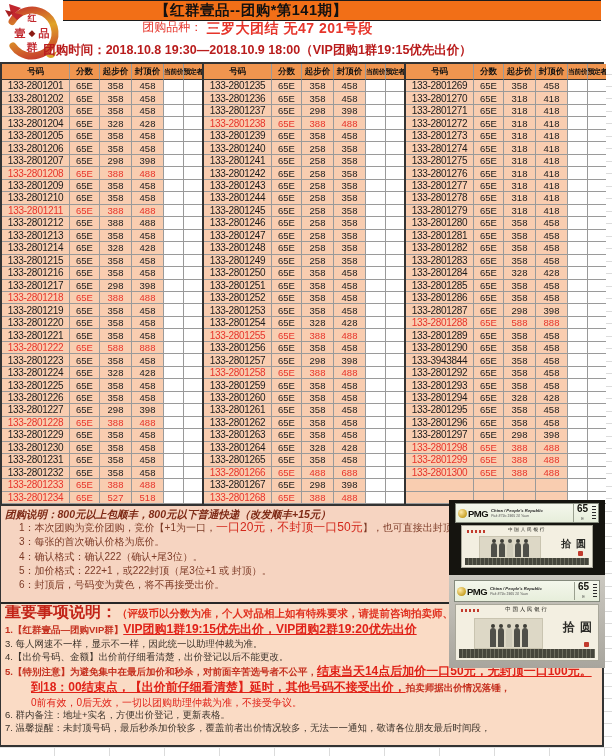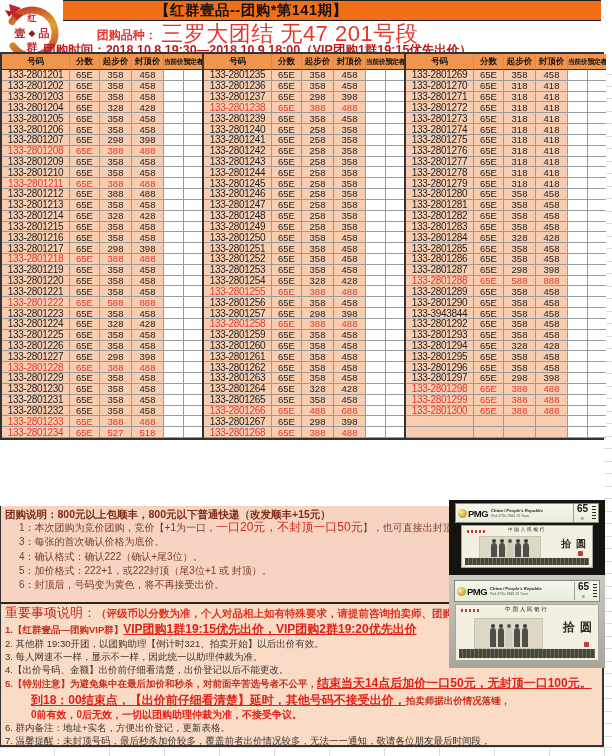--- a/index.html
+++ b/index.html
@@ -12,27 +12,27 @@
   .grid-strip-bottom{position:absolute;left:0;top:747px;width:612px;height:9px;
     background:repeating-linear-gradient(to right,#fff 0 54px,#dcdcdc 54px 55px);border-top:1px solid #e2e2e2;}
 
   
   .hdr{position:absolute;left:0;top:0;width:612px;height:62px;background:#fff;}
   .logo{position:absolute;left:1px;top:0;width:62px;height:62px;}
   .title-strip{position:absolute;left:63px;top:0;width:538px;height:19px;background:#F26F17;
     border-top:1px solid #1c1c1c;border-bottom:1px solid #1c1c1c;display:flex;align-items:center;}
   .title-strip span{margin-left:92px;font-size:14.5px;font-weight:700;color:#111;letter-spacing:0.5px;white-space:nowrap;}
   .sub1{position:absolute;left:0;top:19px;width:515px;height:23px;text-align:center;white-space:nowrap;}
-  .sub1 .lbl{font-size:12px;font-weight:700;color:#E6352B;vertical-align:2px;margin-top:34px;}
-  .sub1 .big{font-size:22px;font-weight:400;color:#E6352B;letter-spacing:0.5px;text-align:right;}
+  .sub1 .lbl{font-size:12px;font-weight:400;color:#E6352B;vertical-align:2px;margin-top:34px;}
+  .sub1 .big{font-size:14px;font-weight:700;color:#E6352B;letter-spacing:0.5px;text-align:right;}
   .sub2{position:absolute;left:0;top:42px;width:515px;height:18px;text-align:center;white-space:nowrap;
     font-size:12.5px;font-weight:700;color:#b91c1c;}
 
   
-  .tbl{position:absolute;left:0;top:52px;width:604px;height:388px;border:2px solid #333;box-sizing:border-box;
+  .tbl{position:absolute;left:0;top:62px;width:604px;height:444px;border:2px solid #333;box-sizing:border-box;
     display:flex;background:#0369a1;}
   .grp{width:200px;height:100%;display:grid;grid-template-columns:68px 30px 32px 32px 20px 18px;
     grid-template-rows:16px repeat(34,1fr);}
   .grp.g2,.grp.g3{border-left:2px solid #333;}
   .cell{box-sizing:border-box;border-right:1px solid #9a9a9a;border-bottom:1px solid #9a9a9a;
     display:flex;align-items:center;justify-content:center;overflow:hidden;white-space:nowrap;
     font-size:9.5px;color:#1b1b1b;}
   .cell.c5{border-right:none;}
   .cell.c0{font-size:10px;letter-spacing:-0.3px;}
   .cell.peach{background:#F9CDB0;}
@@ -42,32 +42,32 @@
   .cell.red{color:#E6352B;}
 
   
   .bottom{position:absolute;left:0;top:506px;width:604px;height:241px;box-sizing:border-box;
     border-left:1px solid #333;border-right:2px solid #333;border-bottom:2px solid #333;}
   .notesA{height:98px;box-sizing:border-box;background:#F6D4C1;border-bottom:2px solid #272727;
     padding:1px 6px 0 4px;overflow:hidden;}
   .notesB{height:141px;box-sizing:border-box;background:#FADBC5;padding:1px 5px 0 4px;overflow:hidden;}
   .nline{white-space:nowrap;overflow:hidden;}
   .notesA .nline{line-height:12.2px;padding-left:14px;}
-  .notesA .nline.first{padding-left:0;}
+  .notesA .nline.first{padding-left:0;font-style:italic;}
   .notesB .nline{line-height:10.8px;}
   .nline.ind1{padding-left:26px;}
   .sg-t{font-size:10.5px;font-weight:700;color:#7E2A16;}
   .sg-d{font-size:10px;color:#7C3A26;}
   .sg-r{font-size:12px;color:#D3271B;}
-  .sg-btl{font-size:13px;font-weight:400;color:#C22418;}
+  .sg-btl{font-size:16px;font-weight:700;color:#C22418;}
   .sg-btr{font-size:10.5px;font-weight:700;color:#E0301F;}
   .sg-bd{font-size:9.5px;color:#3C332B;}
   .sg-br{font-size:9.5px;font-weight:700;color:#C5301F;}
   .sg-bu{font-size:12px;font-weight:700;color:#E02218;text-decoration:underline;}
-  .sg-brb{font-size:10px;font-weight:700;color:#E02218;}
+  .sg-brb{font-size:10px;font-weight:400;color:#E02218;}
   .notesB .big{line-height:14.5px;}
   .notesB .tl{line-height:13.5px;}
 
   
   .photos{position:absolute;left:449px;top:500px;width:156px;height:148px;z-index:6;}
   .holder{box-sizing:border-box;}
   .holder1{width:156px;height:75px;background:#15140f;padding:3px 6px 0 6px;}
   .holder2{width:156px;height:93px;background:linear-gradient(#cbc8c0,#a8a59d);padding:5px 5px 0 5px;}
   .pmg-label{box-sizing:border-box;height:20px;background:linear-gradient(#f4f7ec,#e7eedb);
     border:1px solid #858a7d;display:flex;align-items:center;padding:0 2px;position:relative;}
@@ -789,21 +789,20 @@
         <div class="nline first"><span class="sg-t">团购说明：800元以上包顺丰，800元以下普通快递（改发顺丰+15元）</span></div>
         <div class="nline"><span class="sg-d">1：本次团购为竞价团购，竞价【+1为一口，</span><span class="sg-r">一口20元，不封顶一口50元</span><span class="sg-d">】，也可直接出封顶价。</span></div>
         <div class="nline"><span class="sg-d">3：每张的首次确认价格为底价。</span></div>
         <div class="nline"><span class="sg-d">4：确认格式：确认222（确认+尾3位）。</span></div>
         <div class="nline"><span class="sg-d">5：加价格式：222+1，或222封顶（尾3位+1 或 封顶）。</span></div>
         <div class="nline"><span class="sg-d">6：封顶后，号码变为黄色，将不再接受出价。</span></div>
       </div>
     <div class="notesB" id="notesB">
         <div class="nline tl"><span class="sg-btl">重要事项说明：</span><span class="sg-btr">（评级币以分数为准，个人对品相上如有特殊要求，请提前咨询拍卖师、团购师）</span></div>
         <div class="nline big"><span class="sg-br">1.【红群壹品—团购VIP群】</span><span class="sg-bu">VIP团购1群19:15优先出价，VIP团购2群19:20优先出价</span></div>
-        <div class="nline"><span class="sg-bd">2. 其他群 19:30开团，以团购助理【倒计时321、拍卖开始】以后出价有效。</span></div>
         <div class="nline"><span class="sg-bd">3. 每人网速不一样，显示不一样，因此统一以助理仲裁为准。</span></div>
         <div class="nline"><span class="sg-bd">4.【出价号码、金额】出价前仔细看清楚，出价登记以后不能更改。</span></div>
         <div class="nline big"><span class="sg-br">5.【特别注意】为避免集中在最后加价和秒杀，对前面辛苦选号者不公平，</span><span class="sg-bu">结束当天14点后加价一口50元，无封顶一口100元。</span></div>
         <div class="nline big ind1"><span class="sg-bu">到18：00结束点，【出价前仔细看清楚】延时，其他号码不接受出价，</span><span class="sg-br">拍卖师据出价情况落锤，</span></div>
         <div class="nline ind1"><span class="sg-brb">0前有效，0后无效，一切以团购助理仲裁为准，不接受争议。</span></div>
         <div class="nline"><span class="sg-bd">6. 群内备注：地址+实名，方便出价登记，更新表格。</span></div>
         <div class="nline"><span class="sg-bd">7. 温馨提醒：未封顶号码，最后秒杀加价较多，覆盖前者出价情况较多，无法一一通知，敬请各位朋友最后时间段，</span></div>
       </div>
   </div>
 

